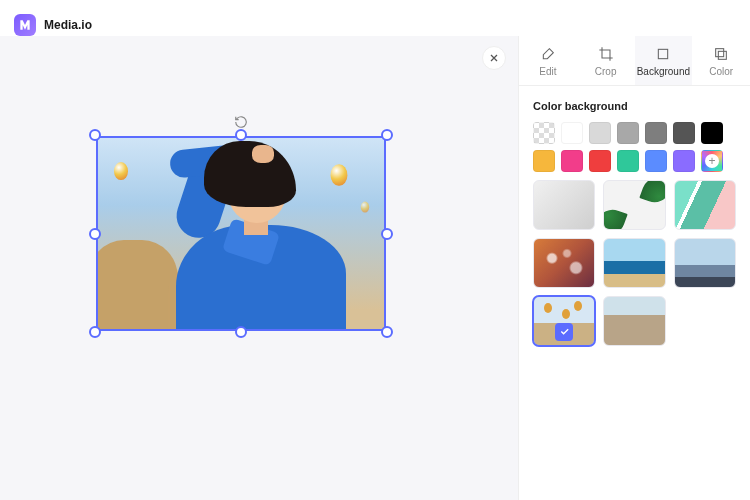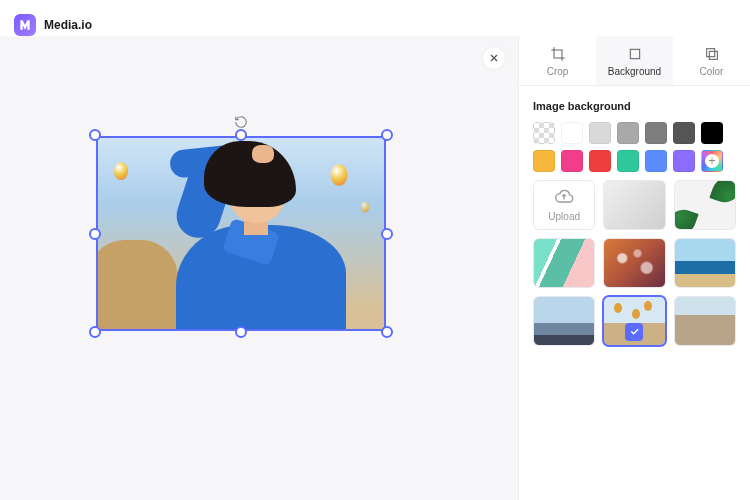--- a/index.html
+++ b/index.html
@@ -134,20 +134,28 @@
     <div class="handle h-s"></div>
     <div class="handle h-se"></div>
   </div>
 </div>
 
 <div class="sidebar">
   <div class="tabs">
     <div class="tab">
       <div class="tab-ico">
           <svg viewBox="0 0 24 24" fill="none" stroke="currentColor" stroke-width="1.6">
+            <path d="M14 4l6 6-9 9H5v-6z"></path>
+          </svg>
+        </div>
+      <span>Edit</span>
+    </div>
+    <div class="tab">
+      <div class="tab-ico">
+          <svg viewBox="0 0 24 24" fill="none" stroke="currentColor" stroke-width="1.6">
             <path d="M6 2v16h16M2 6h16v16"></path>
           </svg>
         </div>
       <span>Crop</span>
     </div>
     <div class="tab active">
       <div class="tab-ico">
           <svg viewBox="0 0 24 24" fill="none" stroke="currentColor" stroke-width="1.6">
             <rect x="5" y="5" width="14" height="14"></rect>
           </svg>
@@ -158,48 +166,41 @@
       <div class="tab-ico">
           <svg viewBox="0 0 24 24" fill="none" stroke="currentColor" stroke-width="1.6">
             <rect x="4" y="4" width="12" height="12"></rect>
             <rect x="8" y="8" width="12" height="12"></rect>
           </svg>
         </div>
       <span>Color</span>
     </div>
   </div>
 
-  <div class="section-title">Image background</div>
+  <div class="section-title">Color background</div>
   <div class="swatches" id="swatch-row">
       <div class="swatch transparent"></div>
       <div class="swatch" style="background: rgb(255, 255, 255);"></div>
       <div class="swatch" style="background: rgb(217, 217, 217);"></div>
       <div class="swatch" style="background: rgb(168, 168, 168);"></div>
       <div class="swatch" style="background: rgb(126, 126, 126);"></div>
       <div class="swatch" style="background: rgb(85, 85, 85);"></div>
       <div class="swatch" style="background: rgb(0, 0, 0);"></div>
       <div class="swatch" style="background: rgb(246, 183, 60);"></div>
       <div class="swatch" style="background: rgb(242, 61, 138);"></div>
       <div class="swatch" style="background: rgb(239, 62, 62);"></div>
       <div class="swatch" style="background: rgb(47, 200, 154);"></div>
       <div class="swatch" style="background: rgb(91, 140, 255);"></div>
       <div class="swatch" style="background: rgb(138, 108, 255);"></div>
       <div class="swatch add">
         <span>+</span>
       </div>
     </div>
 
   <div class="grid" id="bg-grid">
-      <div class="tile upload-tile">
-        <svg viewBox="0 0 24 24" fill="none" stroke="currentColor" stroke-width="1.6">
-          <path d="M7 18a5 5 0 0 1 0-10 6 6 0 0 1 11.6 1.5A4 4 0 1 1 18 18H7z"></path>
-          <path d="M12 15V9m0 0l-2 2m2-2l2 2"></path>
-        </svg>
-        <span>Upload</span>
-      </div>
       <div class="tile bg-gradient-grey"></div>
       <div class="tile bg-leaf"></div>
       <div class="tile bg-stripes"></div>
       <div class="tile bg-bokeh"></div>
       <div class="tile bg-sea"></div>
       <div class="tile bg-mtn"></div>
       <div class="tile selected bg-balloons">
         <div class="check">
           <svg viewBox="0 0 24 24" fill="none" stroke-width="3">
             <path d="M5 12l5 5L20 7"></path>

